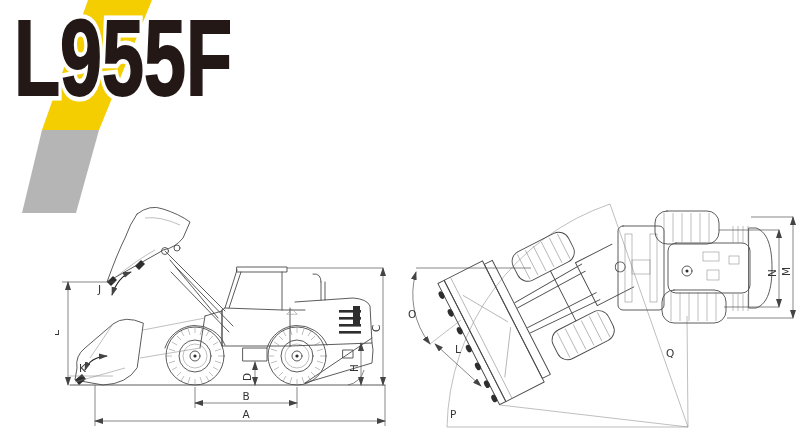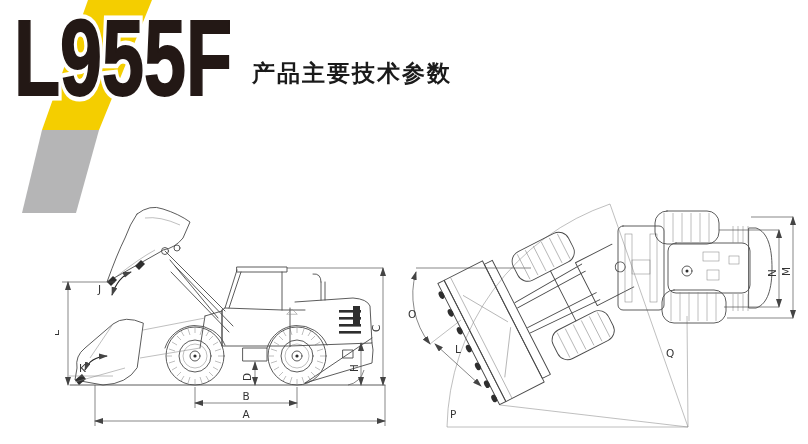--- a/index.html
+++ b/index.html
@@ -24,21 +24,20 @@
 <div id="stage">
 
   <svg id="header-svg" width="808" height="220" viewBox="0 0 808 220">
     <polygon points="88,0 152,0 99,130 42,130" fill="#f4ce00"></polygon>
     <polygon points="42,130 99,130 76,213 22,213" fill="#b5b5b6"></polygon>
 
     <text x="14" y="95" font-size="108" font-weight="bold" textLength="218" lengthAdjust="spacingAndGlyphs" fill="#fff" stroke="#fff" stroke-width="11">L955F</text>
     <text x="14" y="95" font-size="108" font-weight="bold" textLength="218" lengthAdjust="spacingAndGlyphs" fill="#231815" stroke="#231815" stroke-width="2">L955F</text>
   </svg>
 
-  <div id="subtitle">产品主要技术参数</div>
 
   <svg id="side-view" class="drawing" width="345" height="246" viewBox="0 0 345 246">
     <defs>
       <marker id="arS" markerWidth="9" markerHeight="7" refX="8" refY="3" orient="auto-start-reverse" markerUnits="userSpaceOnUse">
           <path d="M0,0L9,3L0,6z" fill="#444"></path>
         </marker>
     </defs>
 
     <line class="art" x1="15" y1="187" x2="330" y2="187"></line>
 

